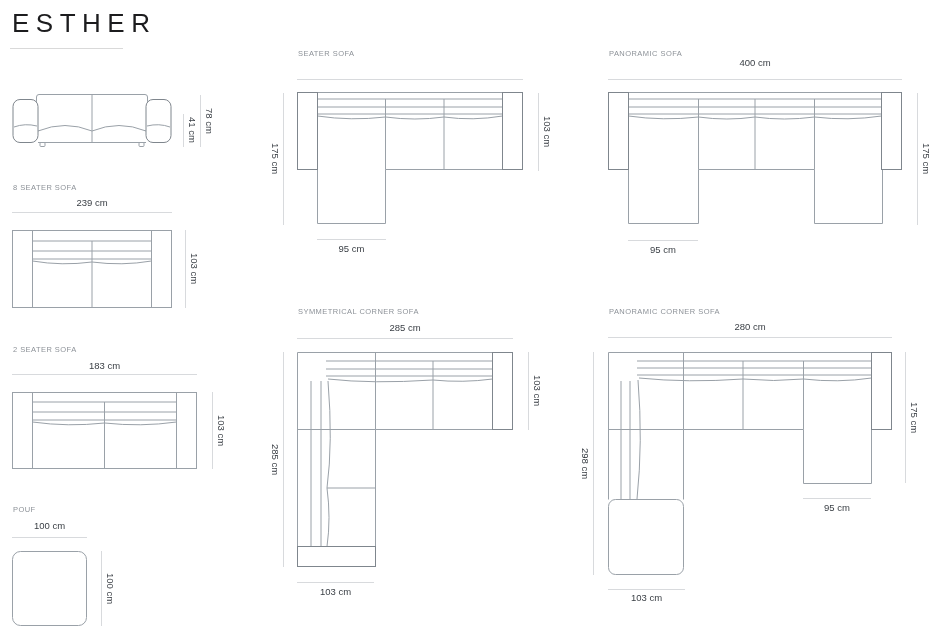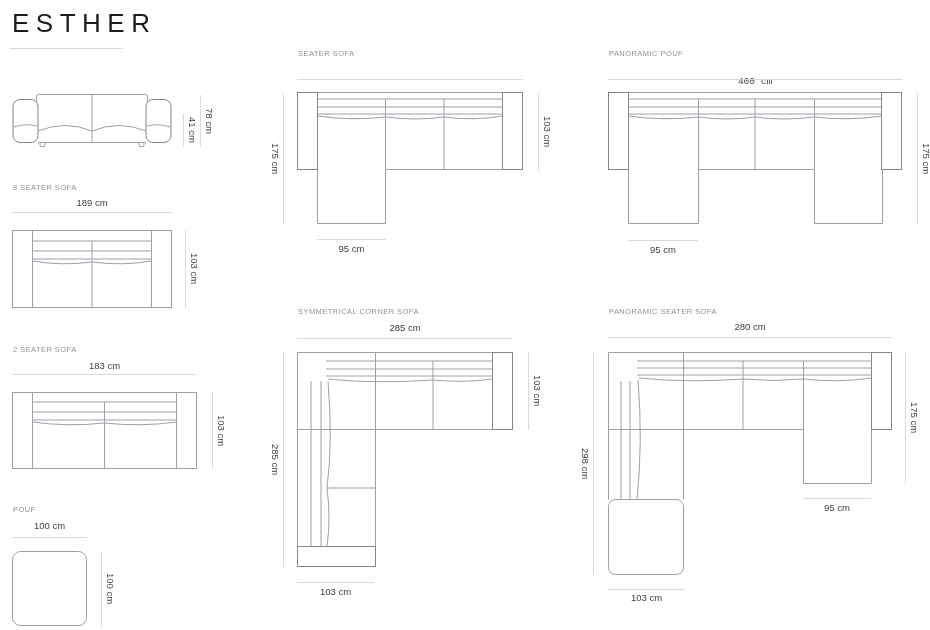--- a/index.html
+++ b/index.html
@@ -38,21 +38,21 @@
     <rect class="arm" fill="#ffffff" x="134" y="8.5" width="25" height="43" rx="7"></rect>
     <path class="s" fill="none" d="M2,36 Q13,32 25,35"></path>
     <path class="s" fill="none" d="M135,35 Q147,32 158,36"></path>
   </svg>
   <div class="abs dl v" style="left:200px;top:95px;height:52px;"></div>
   <div class="abs dim v" style="left:203px;top:95px;height:52px;">78 cm</div>
   <div class="abs dl v" style="left:183px;top:114px;height:33px;"></div>
   <div class="abs dim v" style="left:186px;top:112px;height:36px;">41 cm</div>
 
   <div class="abs sec-label" style="left:13px;top:183px;">8 SEATER SOFA</div>
-  <div class="abs dim h" style="left:12px;top:197px;width:160px;">189 cm</div>
+  <div class="abs dim h" style="left:12px;top:197px;width:160px;">239 cm</div>
   <div class="abs dl h" style="left:12px;top:212px;width:160px;"></div>
   <svg class="abs" style="left:12px;top:230px;" width="160" height="78">
     <rect class="s" fill="none" x="0.5" y="0.5" width="159" height="77"></rect>
     <line class="s" x1="20.5" y1="0.5" x2="20.5" y2="77.5"></line>
     <line class="s" x1="139.5" y1="0.5" x2="139.5" y2="77.5"></line>
     <line class="s" x1="20.5" y1="11" x2="139.5" y2="11"></line>
     <line class="s" x1="20.5" y1="21" x2="139.5" y2="21"></line>
     <line class="s" x1="20.5" y1="29" x2="139.5" y2="29"></line>
     <path class="s" fill="none" d="M20.5,31 Q50,36 80,32 Q110,36 139.5,31"></path>
     <line class="s" x1="80" y1="11" x2="80" y2="77.5"></line>
@@ -98,22 +98,22 @@
     <rect class="arm" fill="none" x="0.5" y="0.5" width="20" height="77"></rect>
     <rect class="arm" fill="none" x="205.5" y="0.5" width="20" height="77"></rect>
   </svg>
   <div class="abs dl v" style="left:283px;top:93px;height:132px;"></div>
   <div class="abs dim v" style="left:269px;top:93px;height:132px;">175 cm</div>
   <div class="abs dl v" style="left:538px;top:93px;height:78px;"></div>
   <div class="abs dim v" style="left:541px;top:93px;height:78px;">103 cm</div>
   <div class="abs dl h" style="left:317px;top:239px;width:69px;"></div>
   <div class="abs dim h" style="left:317px;top:243px;width:69px;">95 cm</div>
 
-  <div class="abs sec-label" style="left:609px;top:49px;">PANORAMIC POUF</div>
-  <div class="abs dim h" style="left:608px;top:76px;width:294px;font-family:Liberation Mono, monospace;">400 cm</div>
+  <div class="abs sec-label" style="left:609px;top:49px;">PANORAMIC SOFA</div>
+  <div class="abs dim h" style="left:608px;top:57px;width:294px;">400 cm</div>
   <div class="abs dl h" style="left:608px;top:79px;width:294px;"></div>
   <svg class="abs" style="left:608px;top:92px;" width="294" height="133">
     <path class="s" fill="none" d="M0.5,0.5 H293.5 V77.5 H274.5 V131.5 H206.5 V77.5 H90.5 V131.5 H20.5 V77.5 H0.5 Z"></path>
     <line class="s" x1="20.5" y1="7" x2="273.5" y2="7"></line>
     <line class="s" x1="20.5" y1="15" x2="273.5" y2="15"></line>
     <line class="s" x1="20.5" y1="22" x2="273.5" y2="22"></line>
     <path class="s" fill="none" d="M20.5,24 Q55,29 90.5,25 Q119,29 147,25 Q176,29 206.5,25 Q240,29 273.5,24"></path>
     <line class="s" x1="90.5" y1="7" x2="90.5" y2="77.5"></line>
     <line class="s" x1="147" y1="7" x2="147" y2="77.5"></line>
     <line class="s" x1="206.5" y1="7" x2="206.5" y2="77.5"></line>
@@ -144,21 +144,21 @@
     <rect class="arm" fill="none" x="195.5" y="0.5" width="20" height="77"></rect>
     <rect class="arm" fill="none" x="0.5" y="194.5" width="78" height="20"></rect>
   </svg>
   <div class="abs dl v" style="left:283px;top:352px;height:215px;"></div>
   <div class="abs dim v" style="left:269px;top:352px;height:215px;">285 cm</div>
   <div class="abs dl v" style="left:528px;top:352px;height:78px;"></div>
   <div class="abs dim v" style="left:531px;top:352px;height:78px;">103 cm</div>
   <div class="abs dl h" style="left:297px;top:582px;width:77px;"></div>
   <div class="abs dim h" style="left:297px;top:586px;width:77px;">103 cm</div>
 
-  <div class="abs sec-label" style="left:609px;top:307px;">PANORAMIC SEATER SOFA</div>
+  <div class="abs sec-label" style="left:609px;top:307px;">PANORAMIC CORNER SOFA</div>
   <div class="abs dim h" style="left:608px;top:321px;width:284px;">280 cm</div>
   <div class="abs dl h" style="left:608px;top:337px;width:284px;"></div>
   <svg class="abs" style="left:608px;top:352px;" width="284" height="223">
     <path class="s" fill="none" d="M0.5,147.5 V0.5 H283.5 V77.5 H263.5 V131.5 H195.5 V77.5 H75.5 V147.5"></path>
     <rect class="s" fill="none" x="0.5" y="147.5" width="75" height="75" rx="7"></rect>
     <line class="s" x1="75.5" y1="0.5" x2="75.5" y2="77.5"></line>
     <line class="s" x1="0.5" y1="77.5" x2="75.5" y2="77.5"></line>
     <line class="s" x1="29" y1="9" x2="263.5" y2="9"></line>
     <line class="s" x1="29" y1="16" x2="263.5" y2="16"></line>
     <line class="s" x1="29" y1="23" x2="263.5" y2="23"></line>

